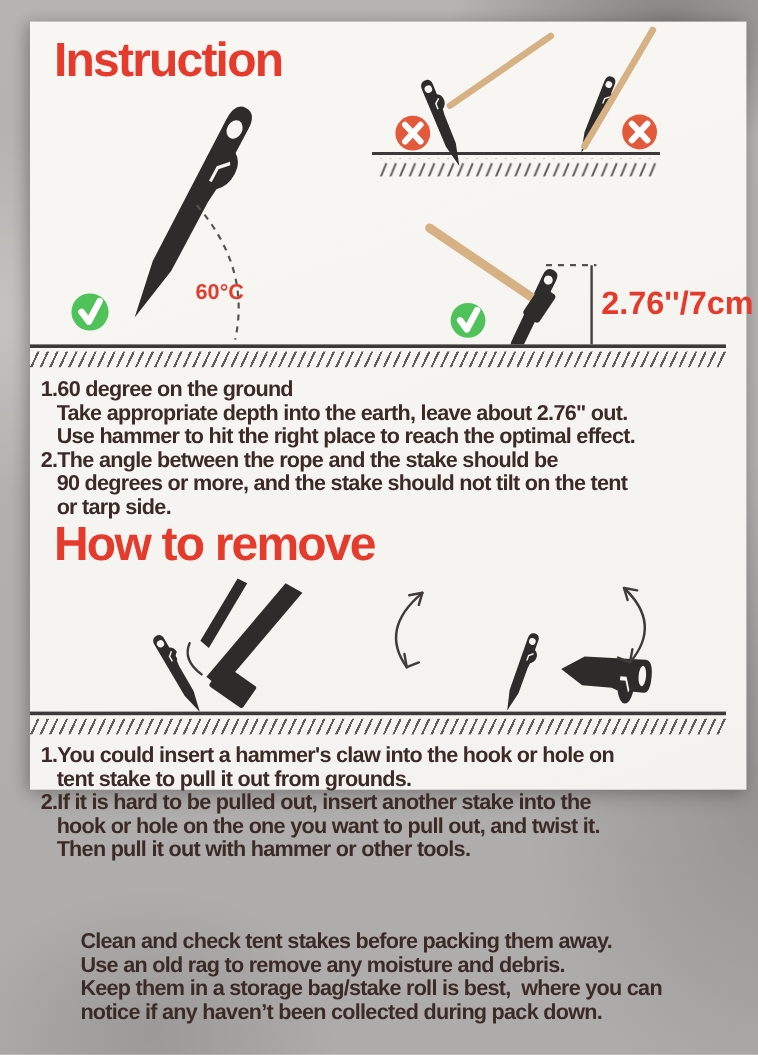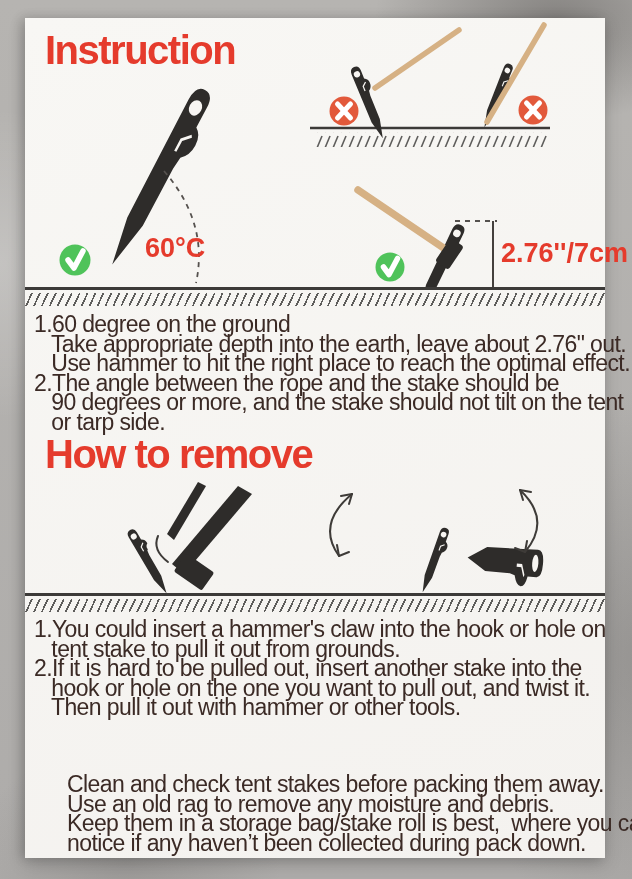--- a/index.html
+++ b/index.html
@@ -7,42 +7,43 @@
     width:632px;height:879px;position:relative;overflow:hidden;
     font-family:"Liberation Sans",sans-serif;
     background:
       radial-gradient(ellipse 280px 160px at 88% 2%, rgba(55,52,50,.38), transparent 65%),
       radial-gradient(ellipse 200px 260px at 0% 30%, rgba(255,255,255,.22), transparent 60%),
       radial-gradient(ellipse 320px 420px at 102% 75%, rgba(82,80,78,.28), transparent 65%),
       radial-gradient(ellipse 260px 200px at 20% 98%, rgba(70,68,66,.18), transparent 60%),
       linear-gradient(180deg,#b6b4b1,#aeacaa);
   }
   .card{
-    position:absolute;left:25px;top:18px;width:580px;height:840px;
+    position:absolute;left:25px;top:18px;width:580px;height:640px;
     background:linear-gradient(160deg,#f8f7f4, #f4f2ef);
     box-shadow:-4px 0 10px rgba(0,0,0,.15), 0 6px 16px rgba(0,0,0,.18);
+    padding-left:17px;
   }
   .title{
     position:absolute;margin:0;color:var(--red);
     font-size:40px;font-weight:bold;letter-spacing:-1.5px;white-space:nowrap;
   }
   .t-instruction{left:20px;top:10px;}
   .t-remove{left:20px;top:414px;}
   .t-maint{left:17px;top:700px;}
   .steps{
-    position:absolute;color:var(--text);font-size:23px;font-weight:normal;
+    position:absolute;color:var(--text);font-size:18px;font-weight:bold;
     line-height:19.5px;letter-spacing:-0.6px;white-space:pre;
   }
   .s1{left:9px;top:297px;}
   .s2{left:9px;top:602px;}
   .s3{left:8px;top:757px;margin-left:34px;}
   .lbl{
     position:absolute;color:var(--red);font-weight:bold;white-space:nowrap;
   }
-  .lbl-angle{left:120px;top:215px;font-size:27px;}
+  .lbl-angle{left:138px;top:215px;font-size:18px;}
   .lbl-depth{left:476px;top:220px;font-size:27px;}
   .diag{position:absolute;}
   .d-wrong{left:282px;top:4px;}
   .d-angle{left:18px;top:69px;}
   .d-hammer{left:313px;top:167px;}
   .d-remove{left:63px;top:462px;}
   .gband{position:absolute;left:0;width:580px;height:22px;}
   .gb1{top:269px;}
   .gb2{top:575px;}
   .gband .topline{height:2.5px;background:var(--gline);}

